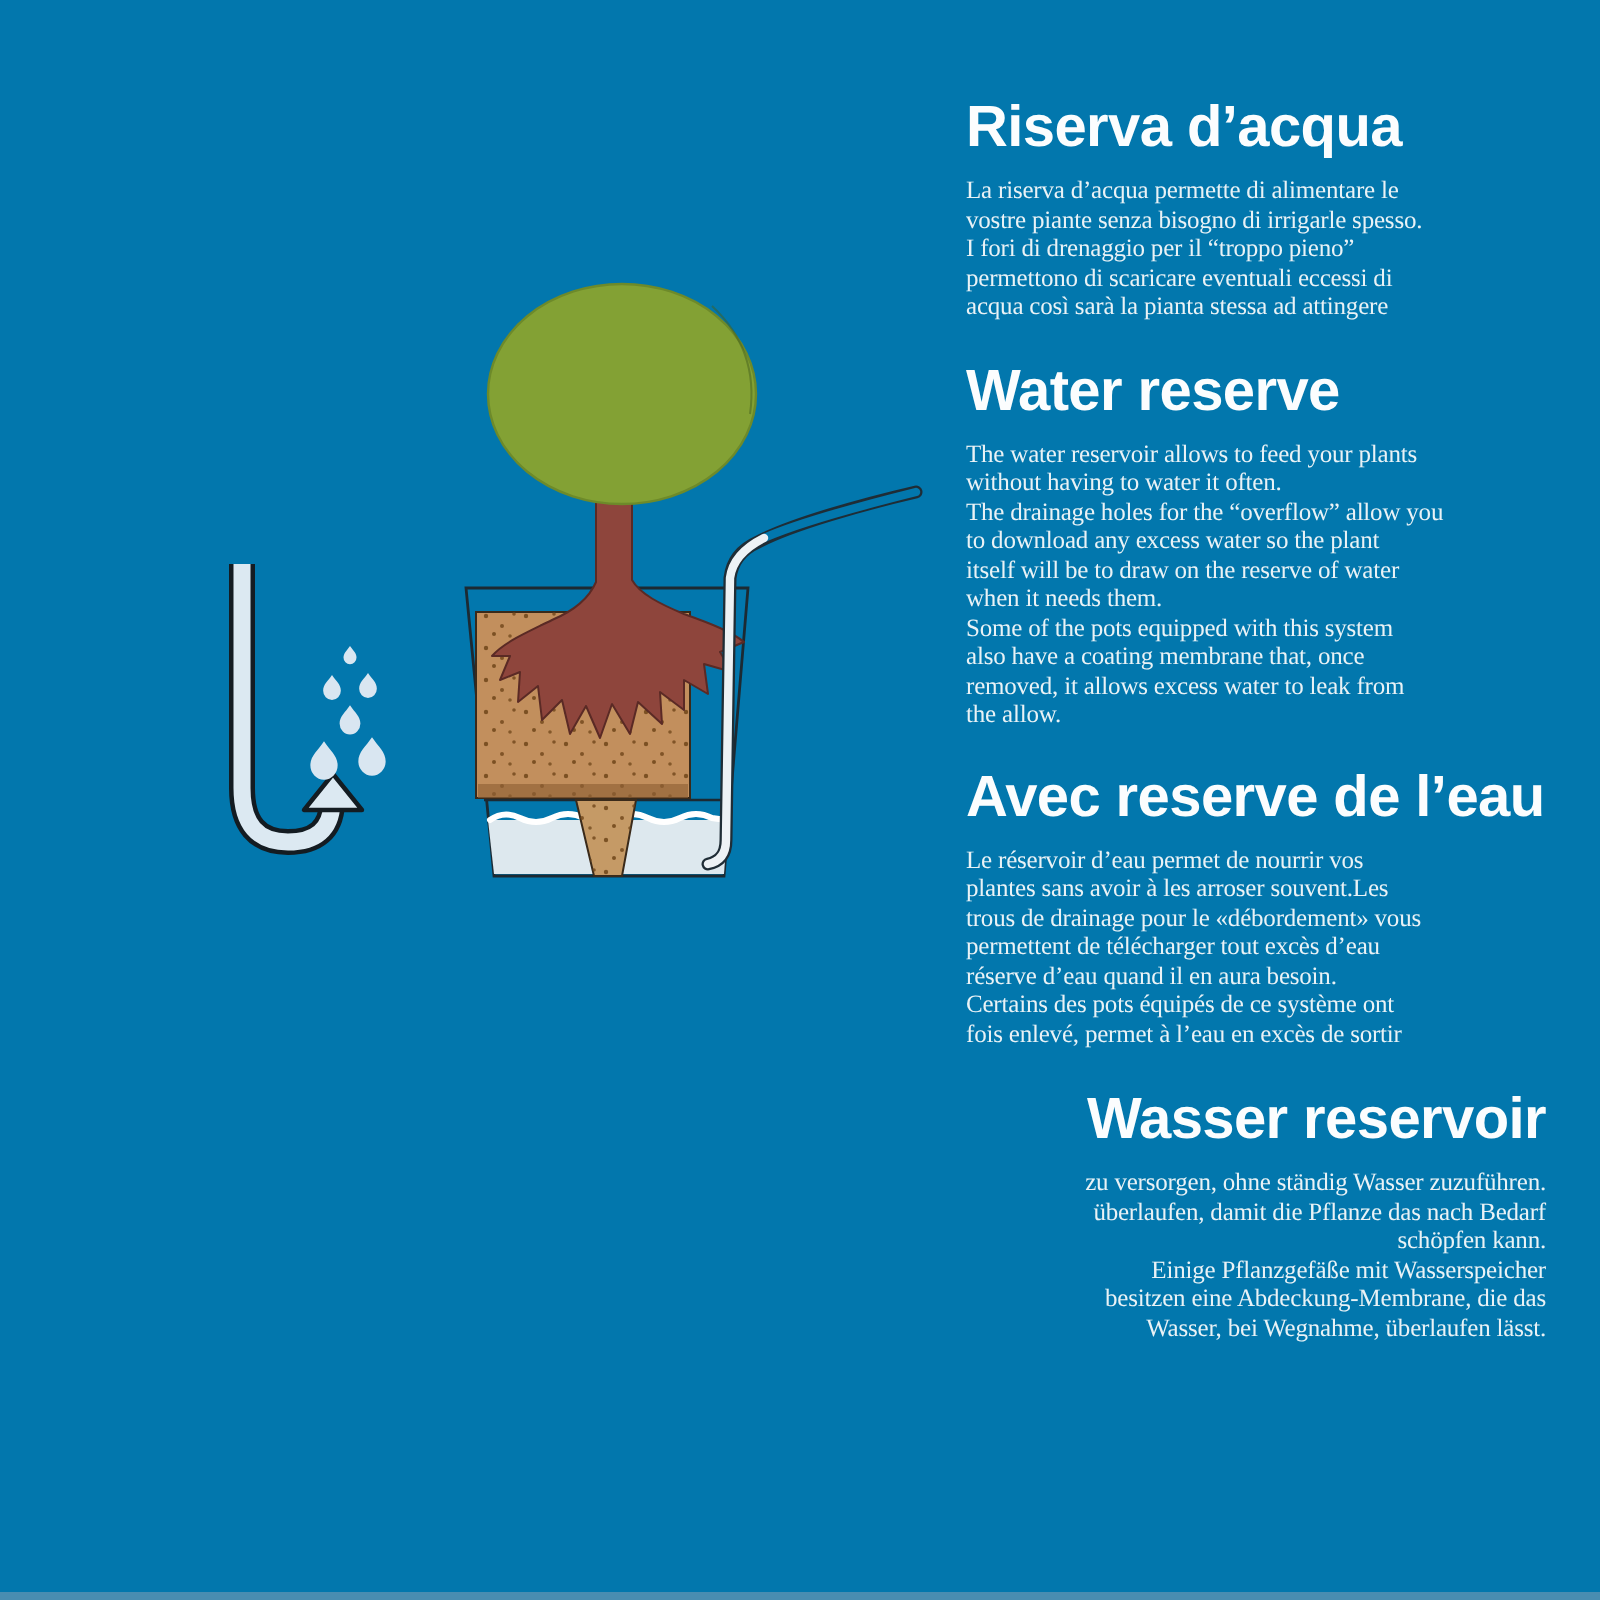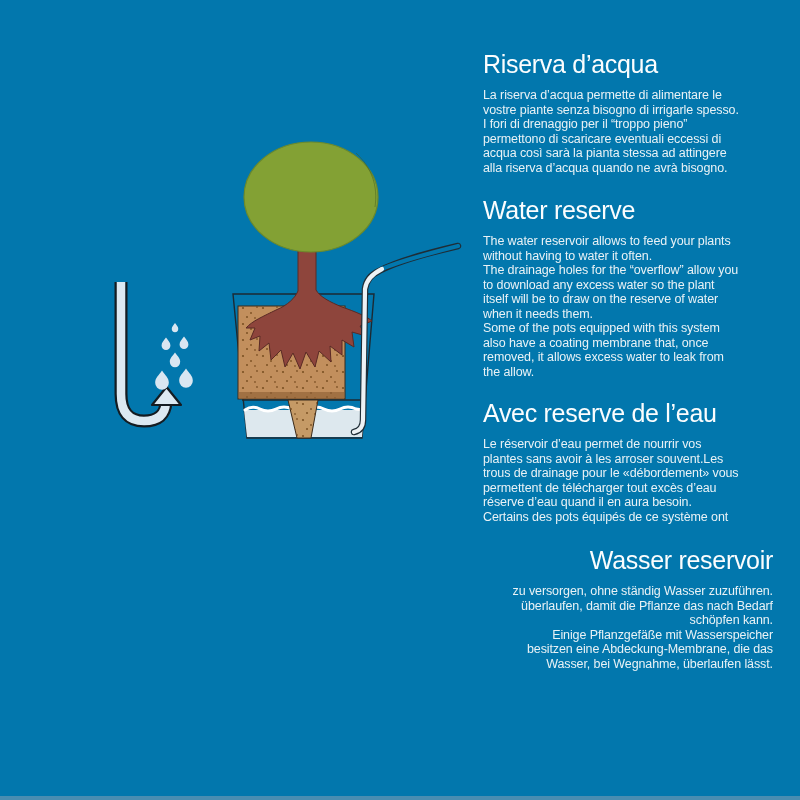--- a/index.html
+++ b/index.html
@@ -16,26 +16,26 @@
   .illustration{position:absolute;left:100px;top:130px;width:370px;height:330px;}
   .text-col{
     position:absolute;left:483px;top:49px;width:290px;color:#eef4f8;
   }
   .section{margin:0;}
   .sec-en{margin-top:20px;}
   .sec-fr{margin-top:19px;}
   .sec-de{margin-top:21px;text-align:right;}
   .section h2{
     margin:0 0 8px 0;
-    font-size:25px;font-weight:400;letter-spacing:-.3px;
+    font-size:29px;font-weight:700;letter-spacing:-.3px;
     line-height:31px;color:#fbfdfe;
   }
   .body .line{
     font-size:12.5px;line-height:14.5px;letter-spacing:-.1px;
-    white-space:pre;color:#e9f2f6;
+    white-space:pre;color:#e9f2f6;font-family:Liberation Serif, serif;
   }
 </style>
 </head>
 <body>
 
 <div class="page">
 
   <svg class="illustration" viewBox="100 130 370 330" xmlns="http://www.w3.org/2000/svg">
 
     <defs>
@@ -106,21 +106,20 @@
   <div class="text-col">
 
     <div class="section sec-it">
       <h2>Riserva d’acqua</h2>
       <div class="body">
           <div class="line">La riserva d’acqua permette di alimentare le</div>
           <div class="line">vostre piante senza bisogno di irrigarle spesso.</div>
           <div class="line">I fori di drenaggio per il “troppo pieno”</div>
           <div class="line">permettono di scaricare eventuali eccessi di</div>
           <div class="line">acqua così sarà la pianta stessa ad attingere</div>
-          <div class="line">alla riserva d’acqua quando ne avrà bisogno.</div>
         </div>
     </div>
 
     <div class="section sec-en">
       <h2>Water reserve</h2>
       <div class="body">
           <div class="line">The water reservoir allows to feed your plants</div>
           <div class="line">without having to water it often.</div>
           <div class="line">The drainage holes for the “overflow” allow you</div>
           <div class="line">to download any excess water so the plant</div>
@@ -135,20 +134,21 @@
 
     <div class="section sec-fr">
       <h2>Avec reserve de l’eau</h2>
       <div class="body">
           <div class="line">Le réservoir d’eau permet de nourrir vos</div>
           <div class="line">plantes sans avoir à les arroser souvent.Les</div>
           <div class="line">trous de drainage pour le «débordement» vous</div>
           <div class="line">permettent de télécharger tout excès d’eau</div>
           <div class="line">réserve d’eau quand il en aura besoin.</div>
           <div class="line">Certains des pots équipés de ce système ont</div>
+          <div class="line">fois enlevé, permet à l’eau en excès de sortir</div>
         </div>
     </div>
 
     <div class="section sec-de">
       <h2>Wasser reservoir</h2>
       <div class="body">
           <div class="line">zu versorgen, ohne ständig Wasser zuzuführen.</div>
           <div class="line">überlaufen, damit die Pflanze das nach Bedarf</div>
           <div class="line">schöpfen kann.</div>
           <div class="line">Einige Pflanzgefäße mit Wasserspeicher</div>

